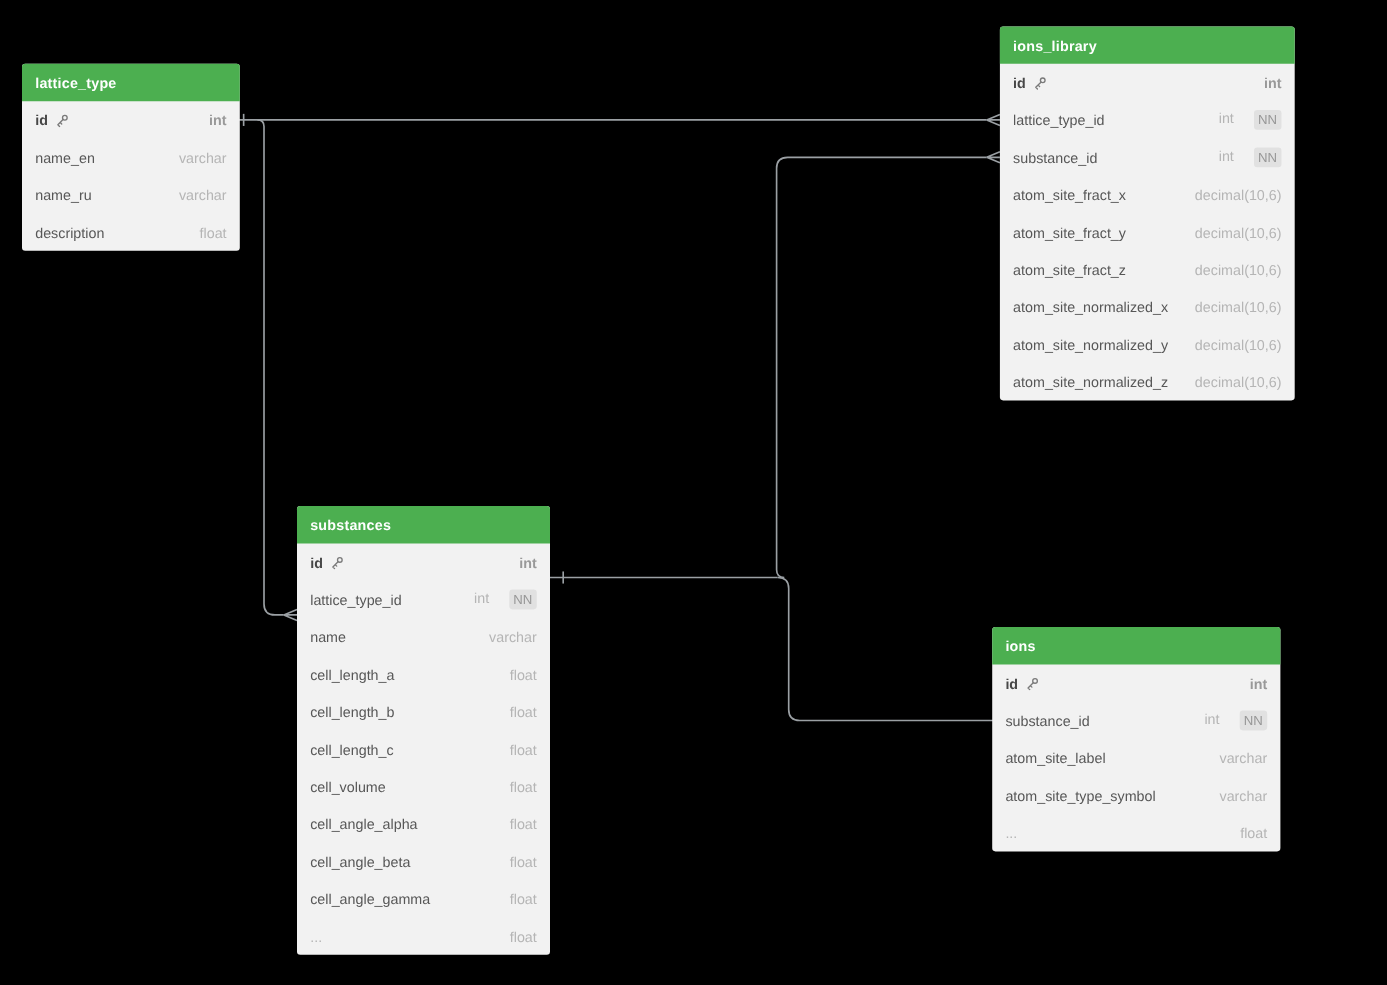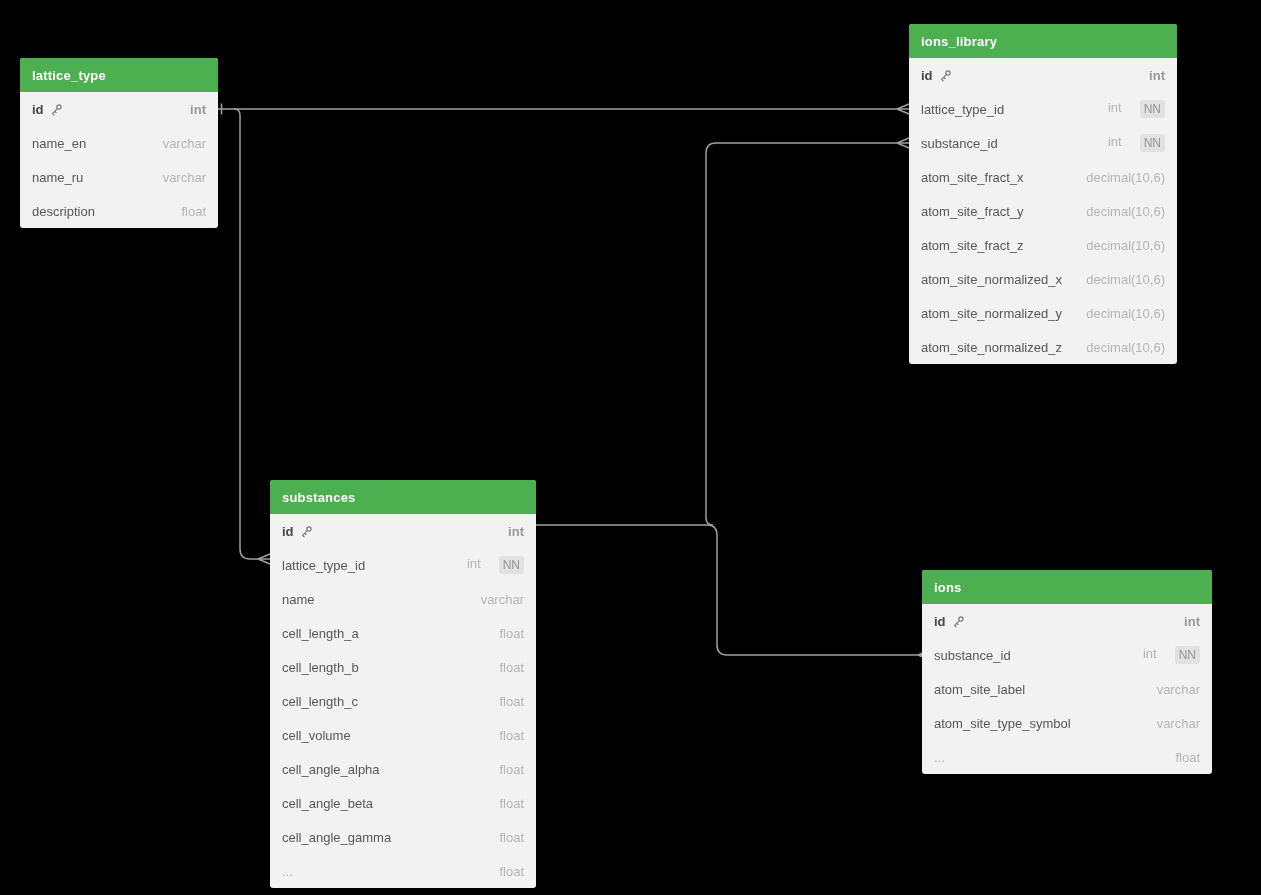--- a/index.html
+++ b/index.html
@@ -239,21 +239,21 @@
           <span class="fname">
             <span>atom_site_normalized_z</span>
           </span>
           <span class="ftype">
             <span>decimal(10,6)</span>
           </span>
         </div>
       </div>
   </div>
 
-  <div class="table" style="left:270px;top:480px;width:266px;">
+  <div class="table" style="left:270px;top:460px;width:230px;">
     <div class="thead">
       <span>substances</span>
     </div>
     <div class="tbody">
         <div class="row pk">
           <span class="fname">
             <span>id</span>
             <span class="key-icon">
               <svg width="13" height="13" viewBox="0 0 16 16">
                 <g fill="none" stroke="#7a7a7a" stroke-width="1.5" stroke-linecap="round">
@@ -344,21 +344,21 @@
           <span class="fname">
             <span>...</span>
           </span>
           <span class="ftype">
             <span>float</span>
           </span>
         </div>
       </div>
   </div>
 
-  <div class="table" style="left:922px;top:570px;width:290px;">
+  <div class="table" style="left:902px;top:570px;width:262px;">
     <div class="thead">
       <span>ions</span>
     </div>
     <div class="tbody">
         <div class="row pk">
           <span class="fname">
             <span>id</span>
             <span class="key-icon">
               <svg width="13" height="13" viewBox="0 0 16 16">
                 <g fill="none" stroke="#7a7a7a" stroke-width="1.5" stroke-linecap="round">

